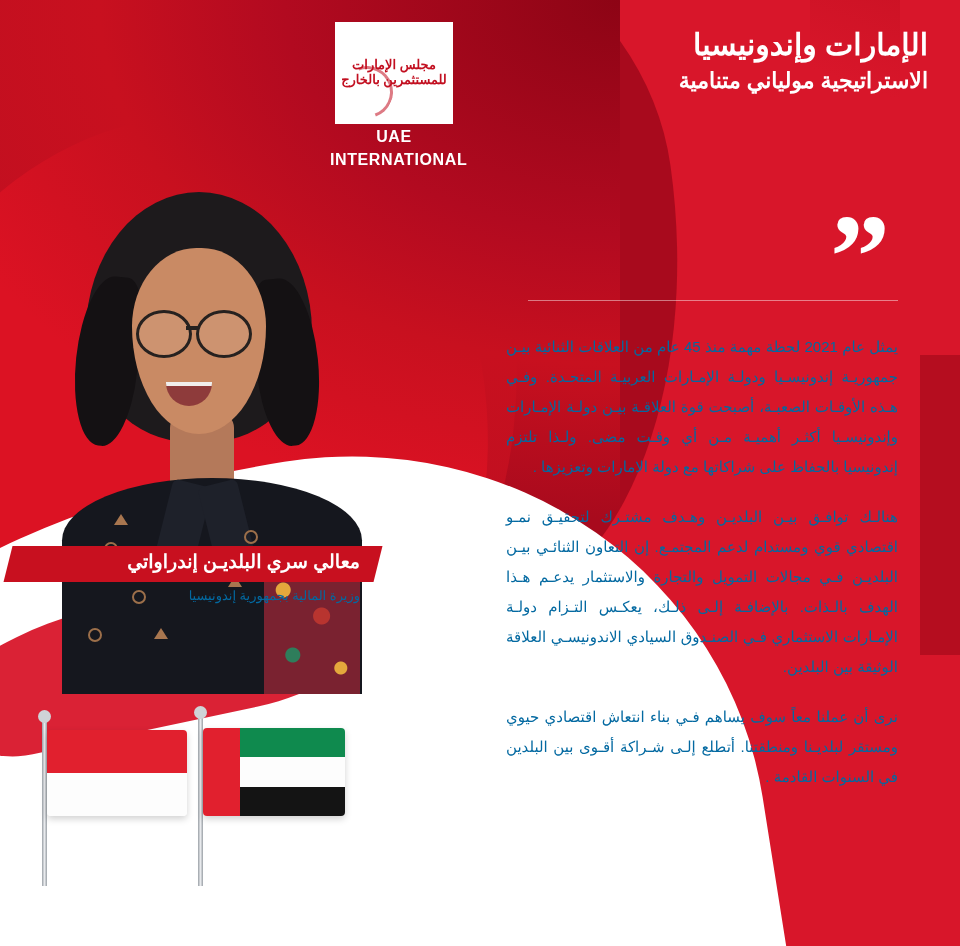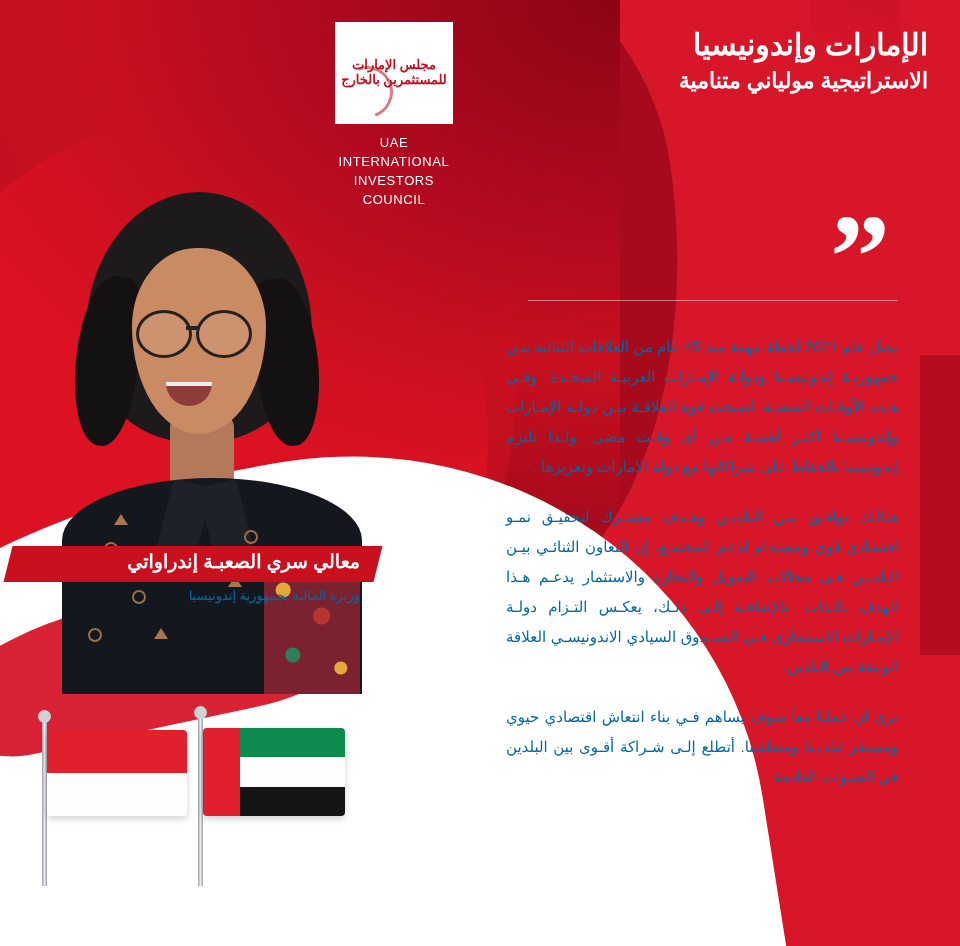--- a/index.html
+++ b/index.html
@@ -94,22 +94,22 @@
     font-size:13px;color:#c20f20;line-height:1.15;font-weight:bold;
     text-align:center;letter-spacing:0;padding:4px 6px;
   }
   .logo-swirl{
     position:absolute;left:6px;bottom:6px;width:46px;height:46px;
     border:3px solid #c20f20;border-radius:50%;
     border-left-color:transparent;border-bottom-color:transparent;
     transform:rotate(25deg);opacity:.55;
   }
   .logo-caption{
-    color:#fff;font-size:13px;font-weight:normal;letter-spacing:.6px;
-    line-height:1.45;margin-top:10px;direction:ltr;
+    color:#fff;font-size:16px;font-weight:bold;letter-spacing:.6px;
+    line-height:1.45;margin-top:1px;direction:ltr;
   }
 
   
   .quote-mark{
     position:absolute;top:212px;right:70px;
     color:#ffffff;font-size:120px;line-height:.75;font-weight:bold;
     font-family:"Liberation Serif", serif;
     direction:ltr;
   }
   .divider{
@@ -256,21 +256,20 @@
       <div class="title-1">الإمارات وإندونيسيا</div>
       <div class="title-3">الاستراتيجية مولياني متنامية</div>
     </div>
     <div class="logo-block">
       <div class="logo-box">
         <div class="logo-swirl"></div>
         <div class="logo-mark">مجلس الإمارات للمستثمرين بالخارج</div>
       </div>
       <div class="logo-caption">
         <div>UAE INTERNATIONAL</div>
-        <div>INVESTORS COUNCIL</div>
       </div>
     </div>
   </div>
 
   <div class="quote-mark">”</div>
   <div class="divider"></div>
 
   <div class="body-text">
     <p>يمثل عام 2021 لحظة مهمة منذ 45 عام من العلاقات الثنائية بيـن جمهوريـة إندونيسـيا ودولـة الإمـارات العربيـة المتحـدة. وفـي هـذه الأوقـات الصعبـة، أصبحت قوة العلاقـة بيـن دولـة الإمـارات وإندونيسـيا أكثـر أهميـة مـن أي وقـت مضى. ولـذا تلتزم إندونيسيا بالحفاظ على شراكاتها مع دولة الامارات وتعزيزها .</p>
     <p>هنالـك توافـق بيـن البلديـن وهـدف مشتـرك  لتحقيـق نمـو اقتصادي قوي ومستدام لدعم المجتمـع. إن التعاون الثنائـي بيـن البلديـن فـي مجالات التمويل والتجارة والاستثمار يدعـم هـذا الهدف بالـذات. بالإضافـة إلـى ذلـك، يعكـس التـزام دولـة الإمـارات الاستثماري فـي الصنـدوق السيادي الاندونيسـي العلاقة الوثيقة بين البلدين.</p>
@@ -296,21 +295,21 @@
       <div class="ph-dot" style="left:30px;top:150px"></div>
       <div class="ph-dot" style="left:186px;top:52px"></div>
       <div class="ph-tri" style="left:56px;top:36px"></div>
       <div class="ph-tri" style="left:96px;top:150px"></div>
       <div class="ph-tri" style="left:170px;top:98px"></div>
     </div>
     <div class="ph-batik"></div>
   </div>
 
   <div class="name-banner"></div>
-  <div class="name-text">معالي سري الصعبـة إندراواتي</div>
+  <div class="name-text">معالي سري البلديـن إندراواتي</div>
   <div class="name-sub">وزيرة المالية بجمهورية إندونيسيا</div>
 
   <div class="flags">
     <div class="pole" style="left:22px;top:14px;height:166px"></div>
     <div class="pole-knob" style="left:18px;top:4px"></div>
     <div class="flag wave-mask" style="left:27px;top:24px;width:140px;height:86px">
       <div class="flag-id-top"></div>
       <div class="flag-id-bot"></div>
     </div>
 

